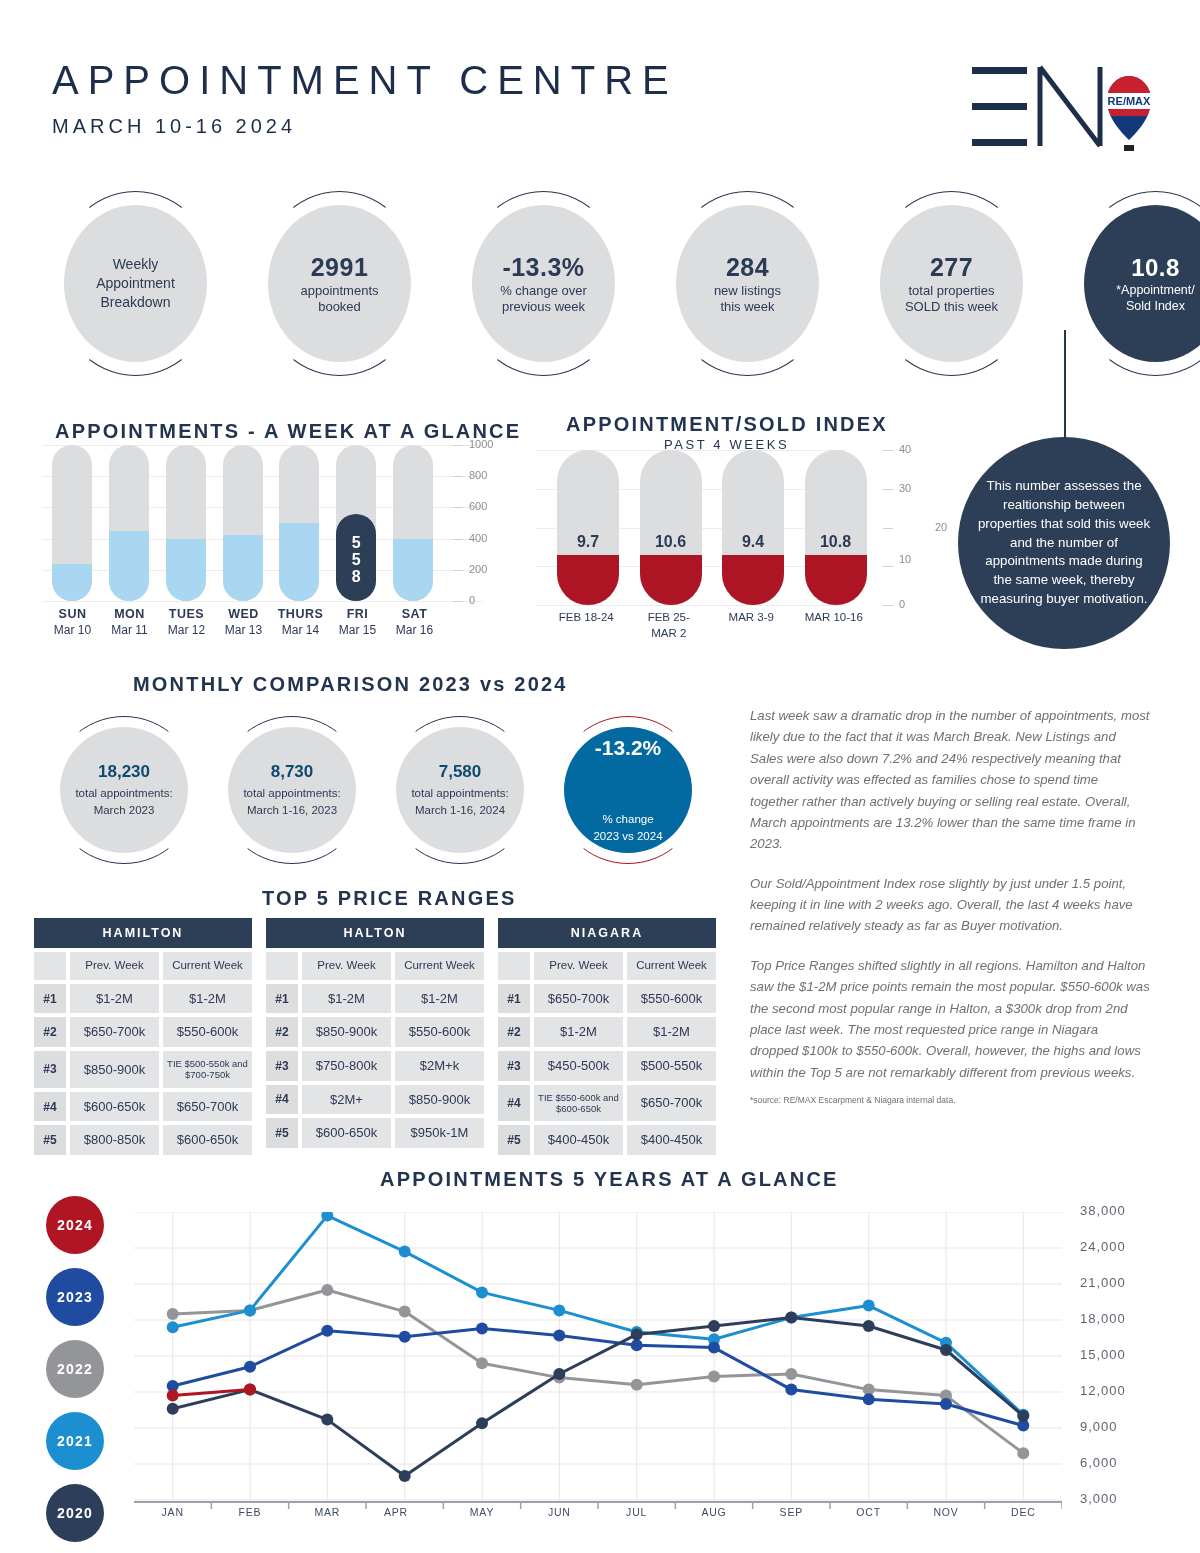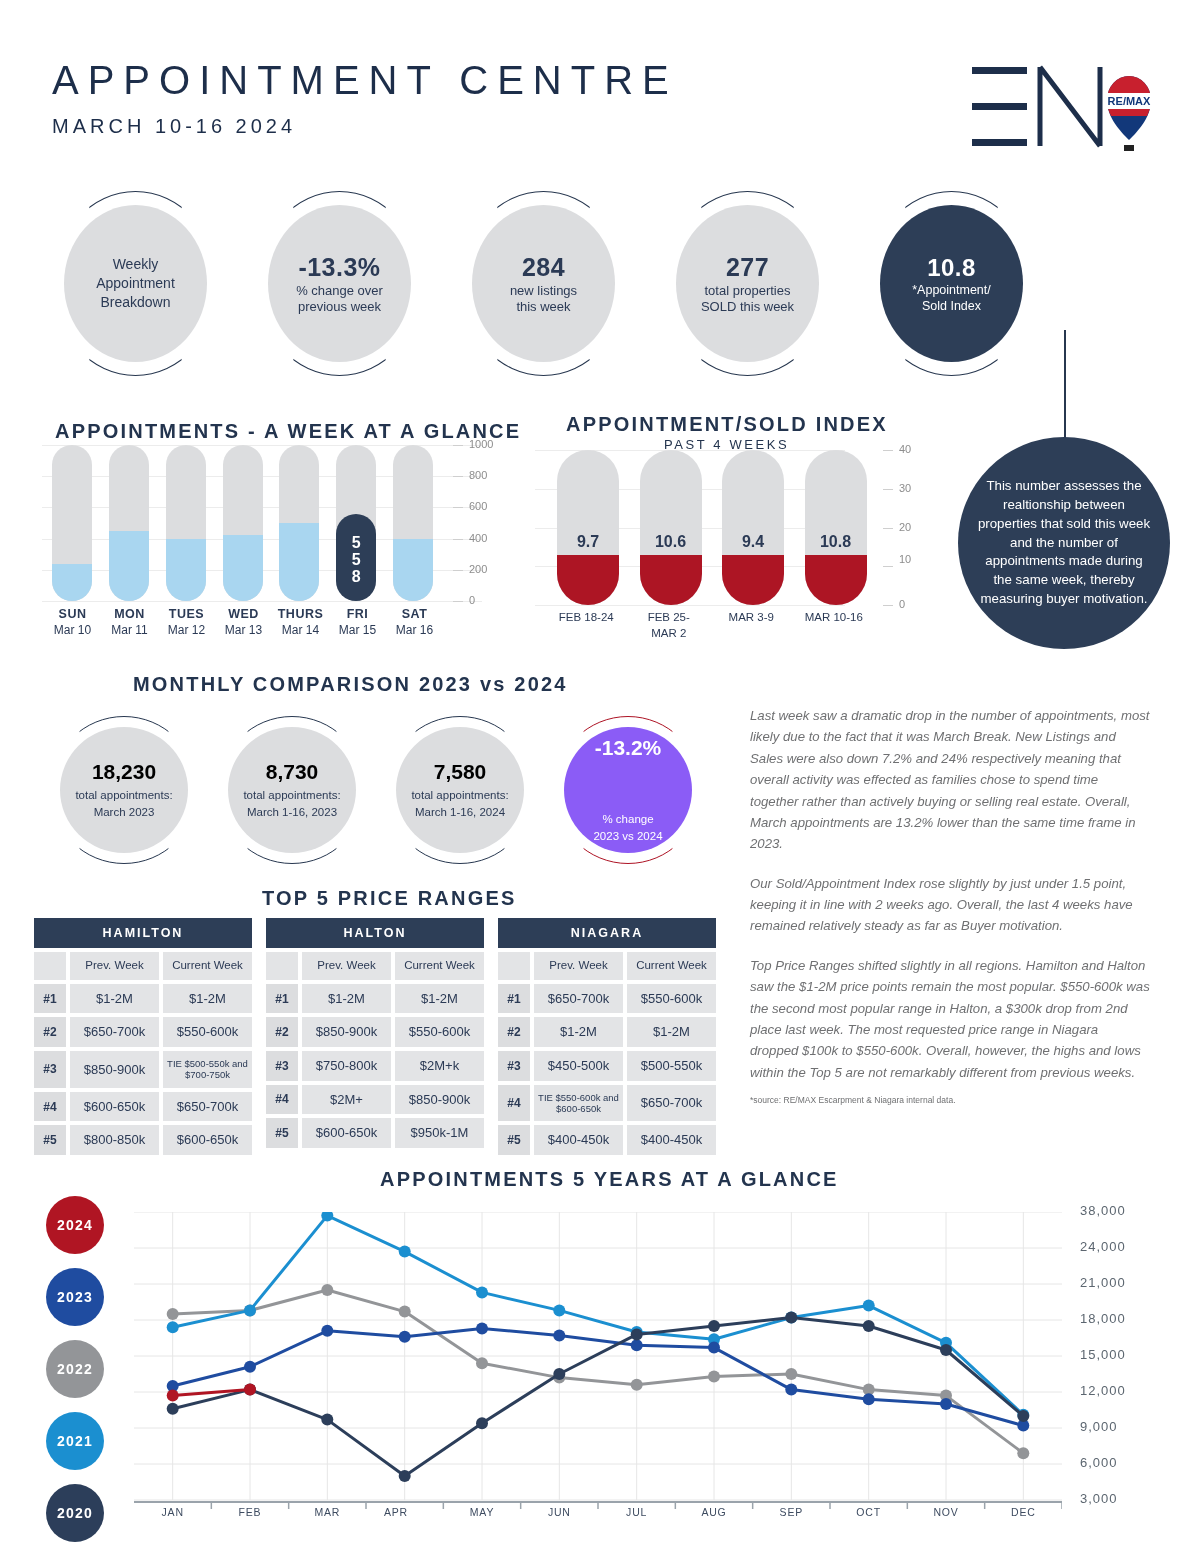--- a/index.html
+++ b/index.html
@@ -114,22 +114,22 @@
   .mc-row { position:absolute; left: 40px; top: 716px; display:flex; }
   .mc { position: relative; width: 168px; height: 148px; }
   .mc .ring { position:absolute; left: 10px; top:0; width: 148px; height: 148px;
               border-radius:50%; border:1.6px solid #27374f;
               clip-path: polygon(20% 0, 80% 0, 80% 100%, 20% 100%); }
   .mc .ring.red { border-color: #ad1324; }
   .mc .inner { position:absolute; left: 20px; top: 11px; width: 128px; height: 126px;
                border-radius: 50%; background:#dcdddf;
                display:flex; flex-direction:column; align-items:center; justify-content:center;
                text-align:center; }
-  .mc .inner.red { background:#8b5cf6; color:#fff;gap:48px; }
-  .mc .big { font-size: 21px; font-weight:bold; color:#000000; }
+  .mc .inner.red { background:#0369a1; color:#fff;gap:48px; }
+  .mc .big { font-size: 17px; font-weight:bold; color:#0c4a6e; }
   .mc .inner.red .big { color:#fff; font-size:21px; }
   .mc .lbl { font-size: 11.5px; color:#2b3a55; line-height:1.45; margin-top:3px;}
   .mc .inner.red .lbl { color:#fff; }
 
   
   #t5-head { position:absolute; left: 262px; top: 887px; }
   .tables { position:absolute; left: 34px; top: 918px; display:flex; gap: 14px; }
   .ptable { width: 218px; font-size: 11.5px; }
   .ptable .thead { background:#2d3e57; color:#fff; text-align:center;
                    font-size: 12.5px; font-weight:bold; letter-spacing: 2px;
@@ -190,20 +190,27 @@
 <div class="circle-row">
   <div class="stat">
     <div class="ring"></div>
     <div class="inner">
       <div class="plain">Weekly<br>Appointment<br>Breakdown</div>
     </div>
   </div>
   <div class="stat">
     <div class="ring"></div>
     <div class="inner">
+      <div class="big">2991</div>
+      <div class="lbl">appointments<br>booked</div>
+    </div>
+  </div>
+  <div class="stat">
+    <div class="ring"></div>
+    <div class="inner">
       <div class="big">-13.3%</div>
       <div class="lbl">% change over<br>previous week</div>
     </div>
   </div>
   <div class="stat">
     <div class="ring"></div>
     <div class="inner">
       <div class="big">284</div>
       <div class="lbl">new listings<br>this week</div>
     </div>
@@ -343,21 +350,21 @@
         <div class="track"></div>
         <div class="fill" style="height:50px"></div>
         <div class="val" style="bottom:54px">10.8</div>
       </div>
     </div>
   <div class="idx-yaxis" id="idx-yaxis">
       <span style="top: 156px;">0</span>
       <i class="tick" style="top: 163px;"></i>
       <span style="top: 111px;">10</span>
       <i class="tick" style="top: 124.25px;"></i>
-      <span style="top: 78.5px;">20</span>
+      <span style="top: 78.5px; margin-left: 36px;">20</span>
       <i class="tick" style="top: 85.5px;"></i>
       <span style="top: 39.75px;">30</span>
       <i class="tick" style="top: 46.75px;"></i>
       <span style="top: 1px;">40</span>
       <i class="tick" style="top: 8px;"></i>
     </div>
   <div class="idx-xlabels" id="idx-xlabels">
       <div>FEB 18-24</div>
       <div>FEB 25-<br>MAR 2</div>
       <div>MAR 3-9</div>

